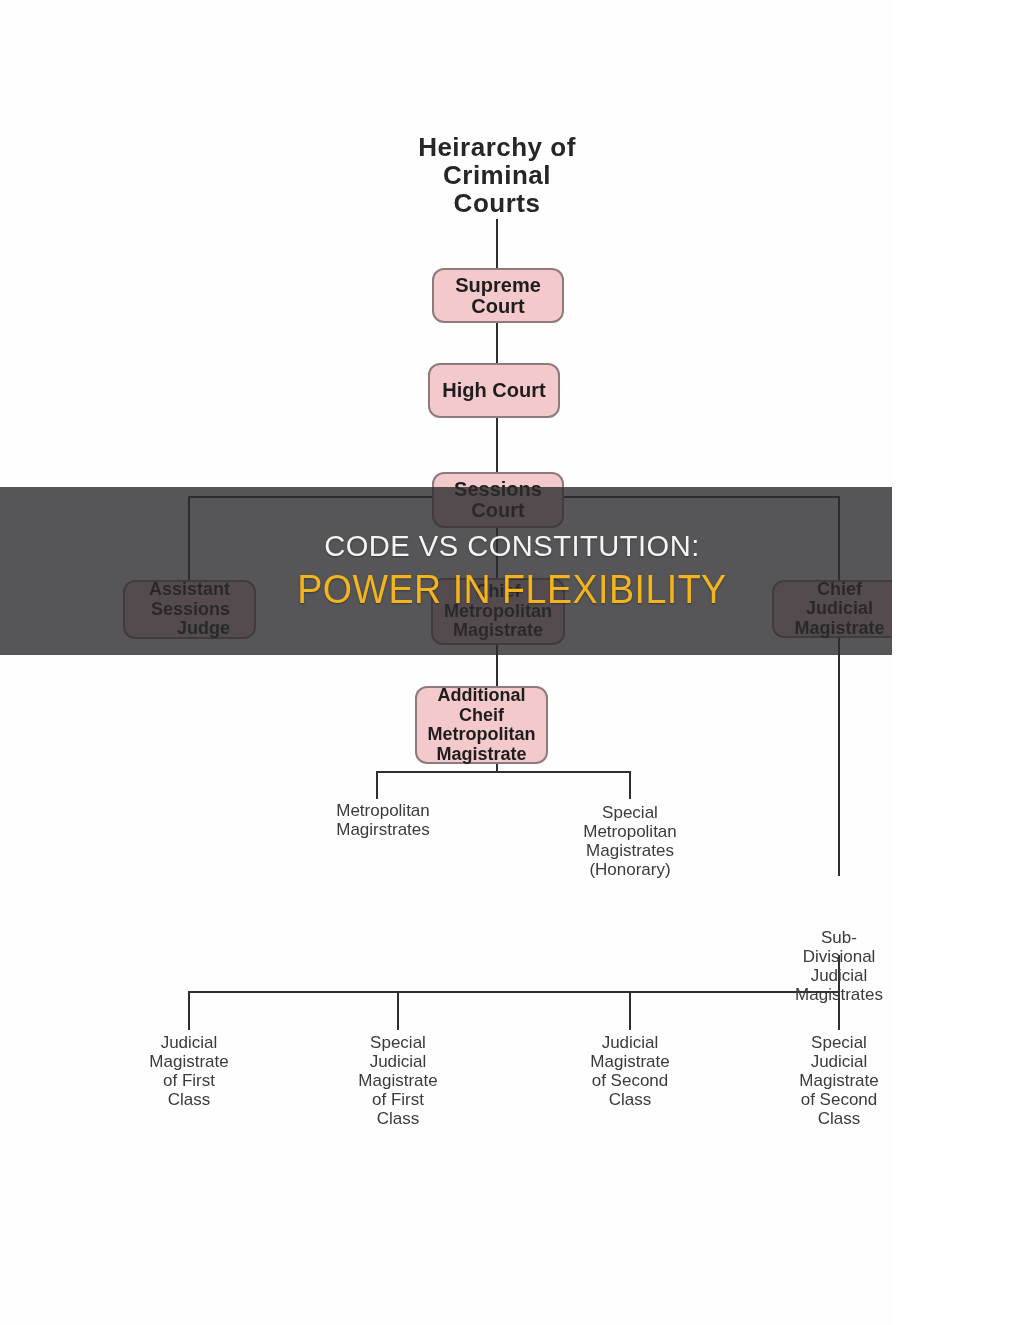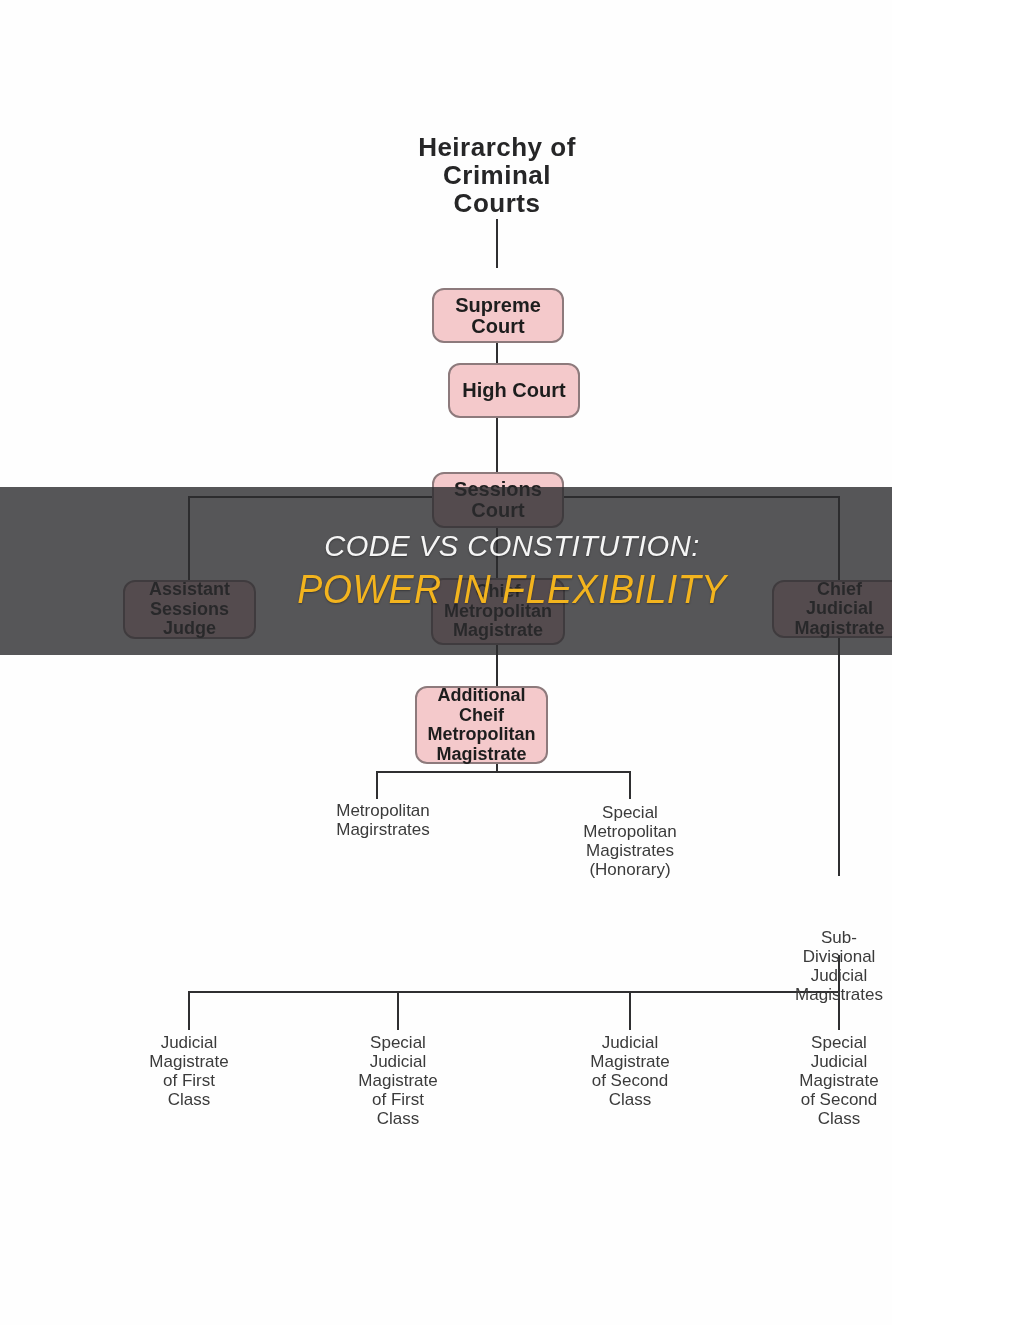--- a/index.html
+++ b/index.html
@@ -30,21 +30,21 @@
   .box.big  { font-size:20px; line-height:21px; }
   .box.small{ font-size:18px; line-height:19.5px; }
   .lbl {
     position:absolute; text-align:center;
     color:#3b3b3b; font-size:17px; line-height:19px;
     white-space:pre-line; z-index:2;
   }
   .banner {
     position:absolute; left:0; top:487px; width:1024px; height:168px;
     background:rgba(44,44,46,0.80);
-    z-index:5; overflow:visible;font-style:italic;
+    z-index:5; overflow:visible;
   }
   .banner-line1 {
     position:absolute; left:0; top:42px; width:100%;
     text-align:center; font-size:30px; letter-spacing:0.5px;
     color:#f5f5f5; transform:scaleX(0.97);
     text-shadow:0 1px 2px rgba(0,0,0,0.35);
   }
   .banner-line2 {
     position:absolute; left:0; top:80px; width:100%;
     text-align:center; font-size:40px; font-weight:500;
@@ -78,26 +78,26 @@
 
   <div class="line" style="left:838px;top:638px;width:2px;height:238px;"></div>
   <div class="line" style="left:838px;top:955px;width:2px;height:38px;"></div>
 
   <div class="line" style="left:188px;top:991px;width:652px;height:2px;"></div>
   <div class="line" style="left:188px;top:991px;width:2px;height:39px;"></div>
   <div class="line" style="left:397px;top:991px;width:2px;height:39px;"></div>
   <div class="line" style="left:629px;top:991px;width:2px;height:39px;"></div>
   <div class="line" style="left:838px;top:991px;width:2px;height:39px;"></div>
 
-  <div class="box big" style="left:432px;top:268px;width:132px;height:55px;margin-top:20px;">Supreme
+  <div class="box big" style="left:432px;top:268px;width:132px;height:55px;">Supreme
 Court</div>
-  <div class="box big" style="left:448px;top:363px;width:132px;height:55px;">High Court</div>
+  <div class="box big" style="left:428px;top:363px;width:132px;height:55px;">High Court</div>
   <div class="box big" style="left:432px;top:472px;width:132px;height:56px;">Sessions
 Court</div>
-  <div class="box small" style="left:123px;top:580px;width:133px;height:59px;">Assistant
+  <div class="box small" style="left:123px;top:580px;width:133px;height:59px;text-align:right;">Assistant
 Sessions
 Judge</div>
   <div class="box small" style="left:431px;top:578px;width:134px;height:67px;">Chief
 Metropolitan
 Magistrate</div>
   <div class="box small" style="left:772px;top:580px;width:135px;height:58px;">Chief
 Judicial
 Magistrate</div>
   <div class="box small" style="left:415px;top:686px;width:133px;height:78px;">Additional
 Cheif

